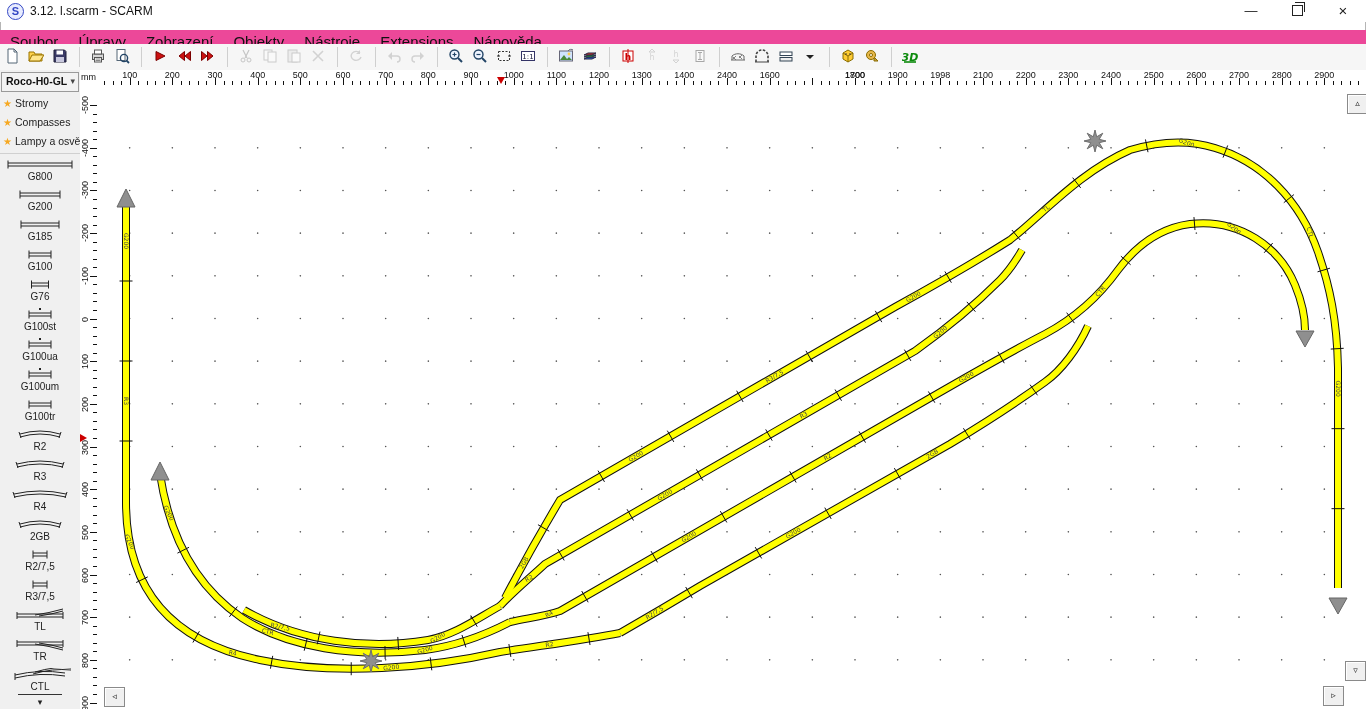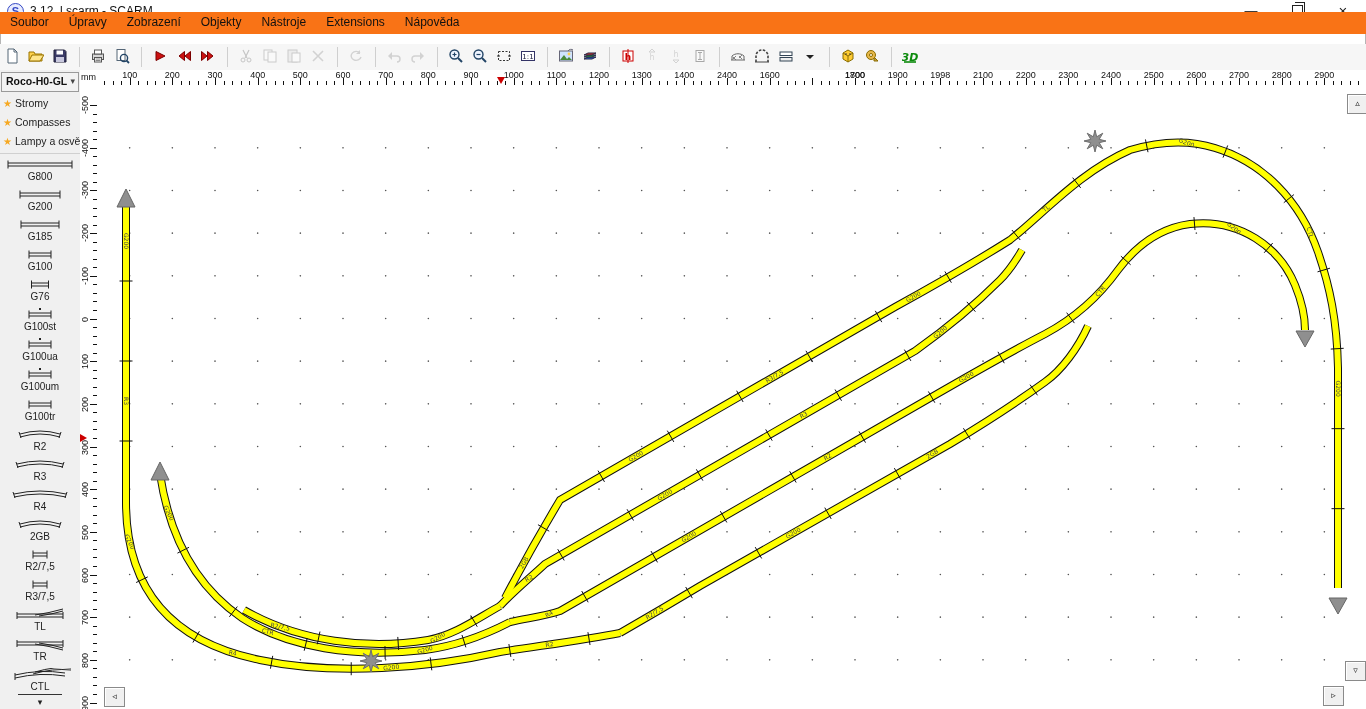--- a/index.html
+++ b/index.html
@@ -11,21 +11,21 @@
   .appicon{position:absolute;left:7px;top:3px;width:15px;height:15px;border-radius:50%;
     background:#e8ecff;border:1.5px solid #3347c4;color:#3347c4;font-weight:bold;
     font-size:11px;line-height:14px;text-align:center;}
   .title{position:absolute;left:30px;top:4px;font-size:12px;color:#111;}
   .wctrl{position:absolute;top:0;width:46px;height:22px;text-align:center;line-height:21px;
     font-size:13px;color:#222;cursor:default;}
   .wctrl.min{right:92px;} .wctrl.max{right:46px;} .wctrl.cls{right:0;font-size:15px;}
   .maxbox{display:inline-block;width:9px;height:9px;border:1px solid #222;position:relative;top:1px;}
   .maxbox:before{content:"";position:absolute;left:2px;top:-4px;width:9px;height:9px;border:1px solid #222;border-bottom:none;border-left:none;}
   
-  .menubar{position:absolute;left:0;top:12px;width:1366px;height:22px;background:#f97316;font-size:12px;}
+  .menubar{position:absolute;left:0;top:30px;width:1366px;height:22px;background:#ec4899;font-size:15px;}
   .menuitem{display:inline-block;padding:3px 10px;color:#111;}
   
   .toolbar{position:absolute;left:0;top:44px;width:1366px;height:26px;background:#f6f6f6;
     border-bottom:1px solid #d9d9d9;white-space:nowrap;}
   .tbtn{display:inline-block;width:24px;height:24px;vertical-align:top;margin-top:1px;text-align:center;}
   .tbtn svg{margin-top:3px;}
   .tbtn.disabled{opacity:.38;filter:grayscale(1);}
   .tsep{display:inline-block;width:7px;height:20px;vertical-align:top;margin-top:3px;
     border-right:1px solid #cfcfcf;margin-right:6px;}
   

